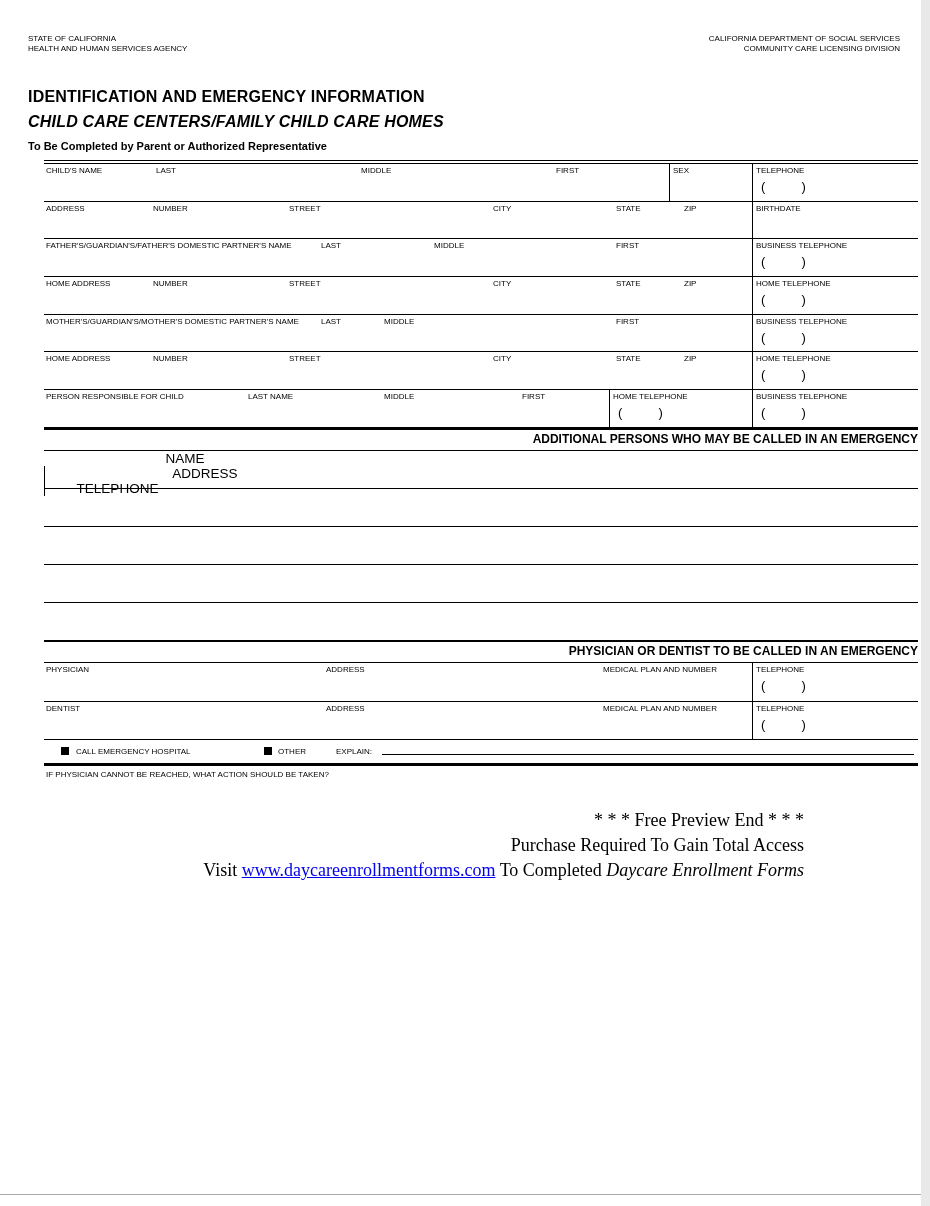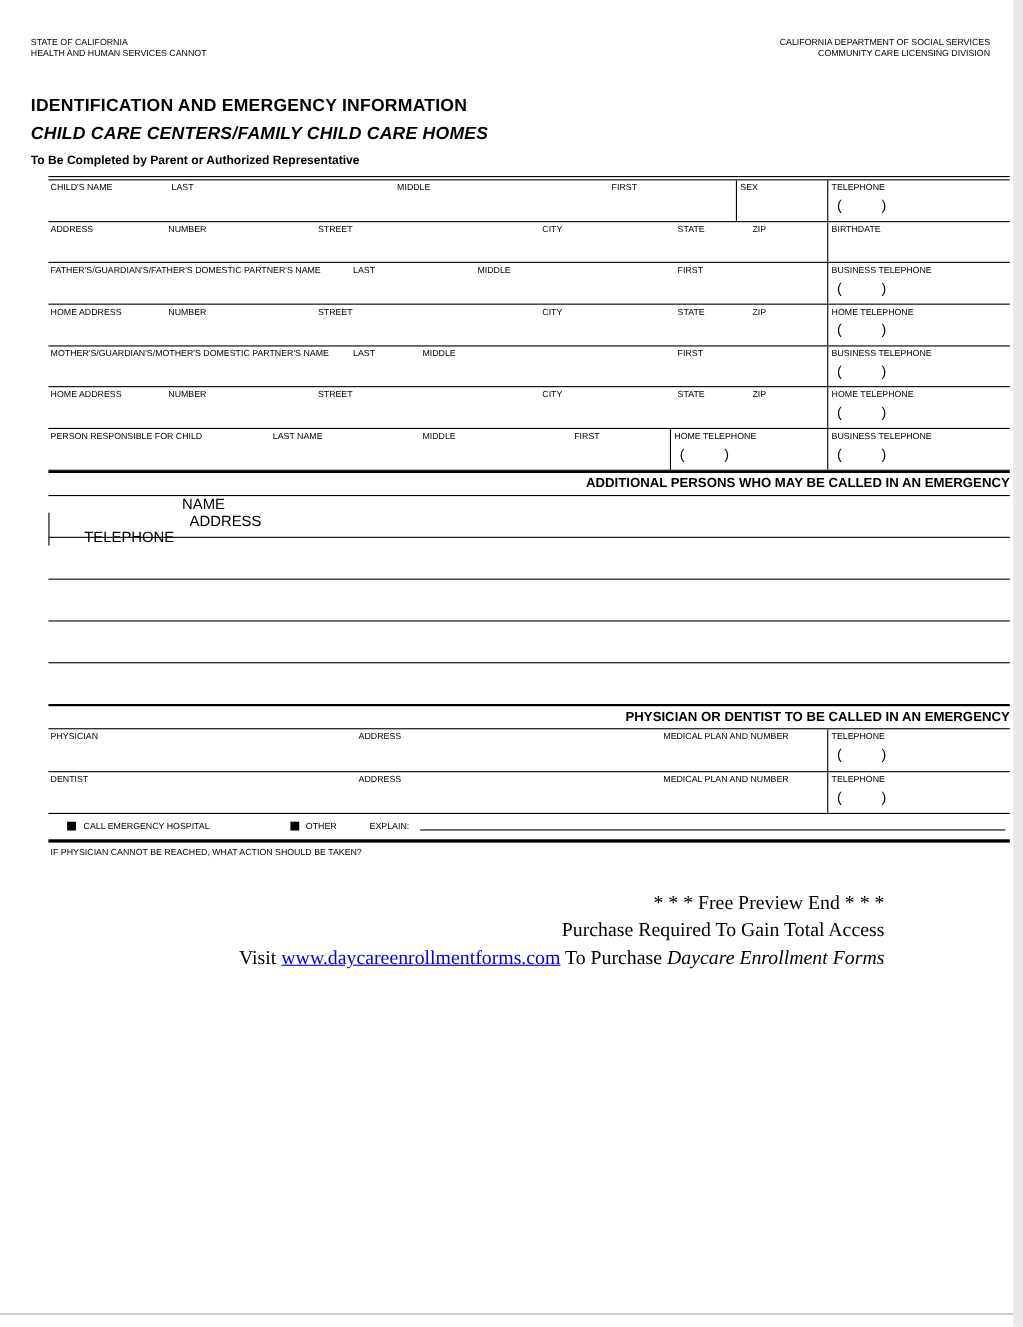--- a/index.html
+++ b/index.html
@@ -53,21 +53,21 @@
   .preview .it { font-style:italic; }
 </style>
 </head>
 <body>
 
 <div class="page-right-strip"></div>
 <div class="page-bottom-line"></div>
 
 <div class="hdr-left">
   <div>STATE OF CALIFORNIA</div>
-  <div>HEALTH AND HUMAN SERVICES CANNOT</div>
+  <div>HEALTH AND HUMAN SERVICES AGENCY</div>
 </div>
 <div class="hdr-right">
   <div>CALIFORNIA DEPARTMENT OF SOCIAL SERVICES</div>
   <div>COMMUNITY CARE LICENSING DIVISION</div>
 </div>
 
 <div class="title1">IDENTIFICATION AND EMERGENCY INFORMATION</div>
 <div class="title2">CHILD CARE CENTERS/FAMILY CHILD CARE HOMES</div>
 <div class="subtitle">To Be Completed by Parent or Authorized Representative</div>
 
@@ -252,15 +252,15 @@
     <div class="cell-main">
       <span class="lbl" style="left:2px; top:4px">IF PHYSICIAN CANNOT BE REACHED, WHAT ACTION SHOULD BE TAKEN?</span>
     </div>
   </div>
 </div>
 
 <div class="preview">
   <div>* * * Free Preview End * * *</div>
   <div>Purchase Required To Gain Total Access</div>
   <div>
-    <span>Visit </span><span class="link" id="purchase-link" style="color: rgb(0, 0, 238);">www.daycareenrollmentforms.com</span><span> To Purchase </span><span class="it">Daycare Enrollment Forms</span>
+    <span>Visit </span><span class="link" id="purchase-link" style="color: rgb(0, 0, 238);">www.daycareenrollmentforms.com</span><span> To Completed </span><span class="it">Daycare Enrollment Forms</span>
   </div>
 </div>
 
 </body></html>

